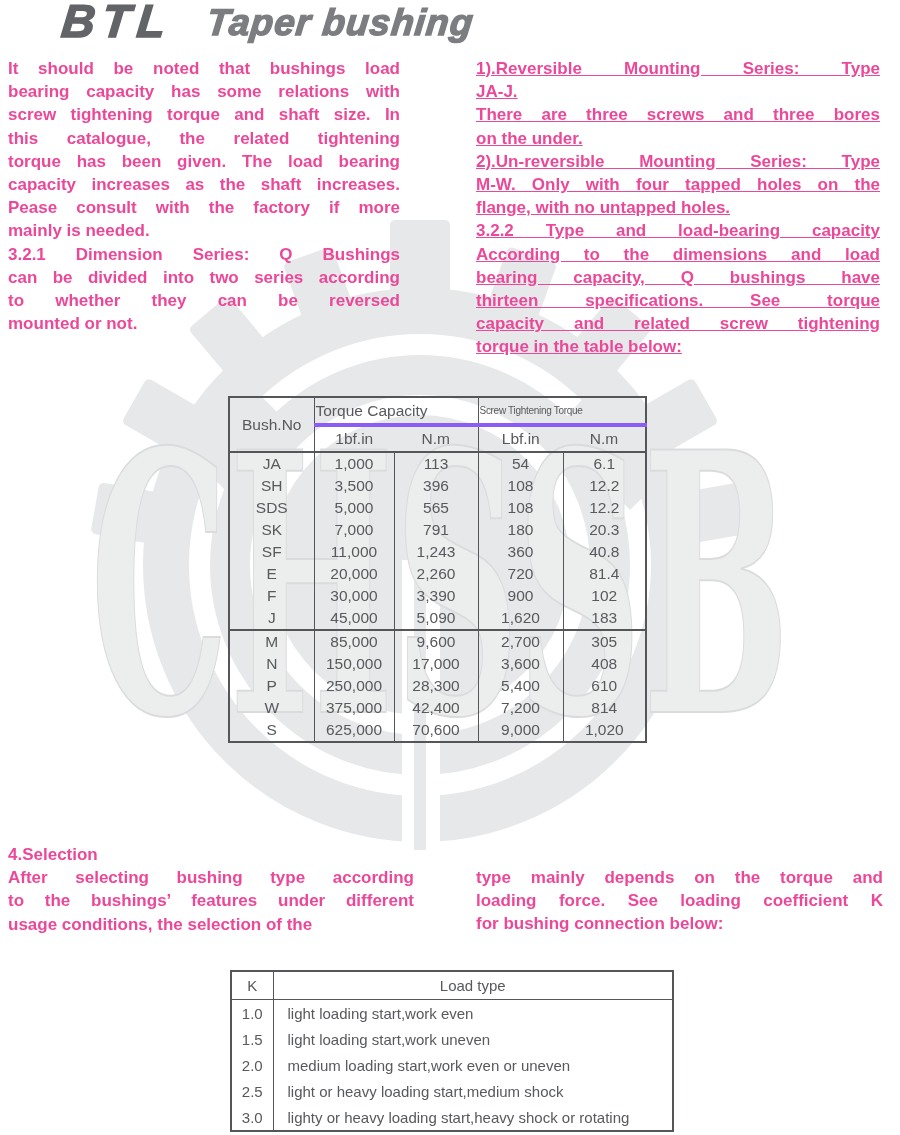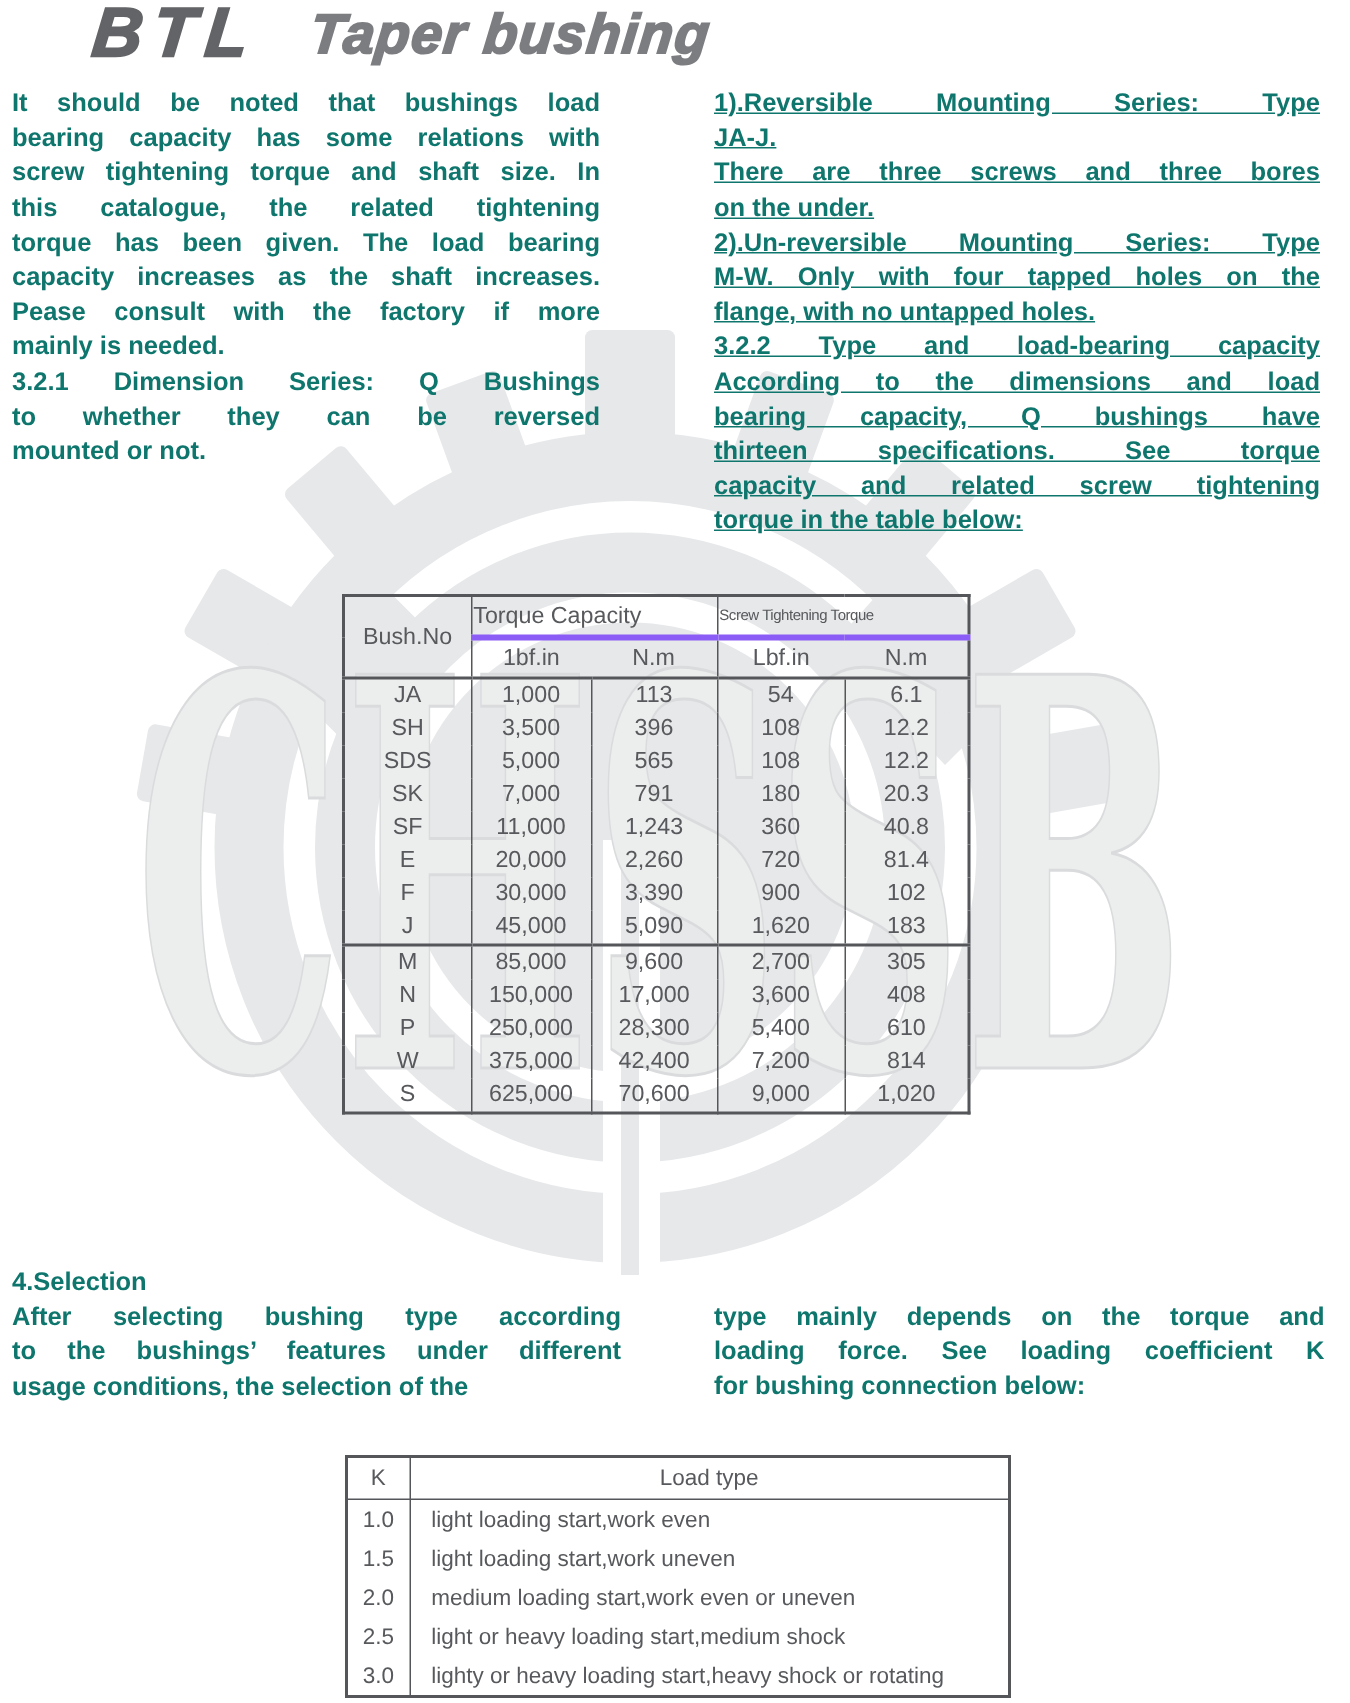--- a/index.html
+++ b/index.html
@@ -18,21 +18,21 @@
   }
   .doc-title{
     position:absolute;left:207px;top:2px;z-index:1;
     font-size:37px;font-weight:bold;font-style:italic;
     color:#7c7d80;-webkit-text-stroke:1.4px #7c7d80;
     letter-spacing:1px;transform:skewX(-6deg);
   }
   
   .textcol{
     position:absolute;z-index:1;
-    font-weight:bold;font-size:17px;line-height:23.2px;color:#0f766e;
+    font-weight:bold;font-size:17px;line-height:23.2px;color:#ec4899;
   }
   .textcol .para{margin:0;}
   .textcol .line{text-align:left;}
   .textcol .line.j{text-align:justify;text-align-last:justify;}
   .col-left-top{left:8px;top:57px;width:392px;}
   .col-right-top{left:476px;top:57px;width:404px;text-decoration:underline;}
   .sel-left{left:8px;top:843px;width:406px;}
   .sel-right{left:476px;top:866px;width:407px;}
   
   .torque-wrap{position:absolute;left:228px;top:396px;z-index:1;}
@@ -100,20 +100,21 @@
         <div class="line j">bearing capacity has some relations with</div>
         <div class="line j">screw tightening torque and shaft size. In</div>
         <div class="line j">this catalogue, the related tightening</div>
         <div class="line j">torque has been given. The load bearing</div>
         <div class="line j">capacity increases as the shaft increases.</div>
         <div class="line j">Pease consult with the factory if more</div>
         <div class="line">mainly is needed.</div>
       </div>
       <div class="para">
         <div class="line j">3.2.1 Dimension Series: Q Bushings</div>
+        <div class="line j">can be divided into two series according</div>
         <div class="line j">to whether they can be reversed</div>
         <div class="line">mounted or not.</div>
       </div>
     </div>
   <div class="textcol col-right-top" id="col-right-top">
       <div class="para">
         <div class="line j">1).Reversible Mounting Series: Type</div>
         <div class="line">JA-J.</div>
       </div>
       <div class="para">

